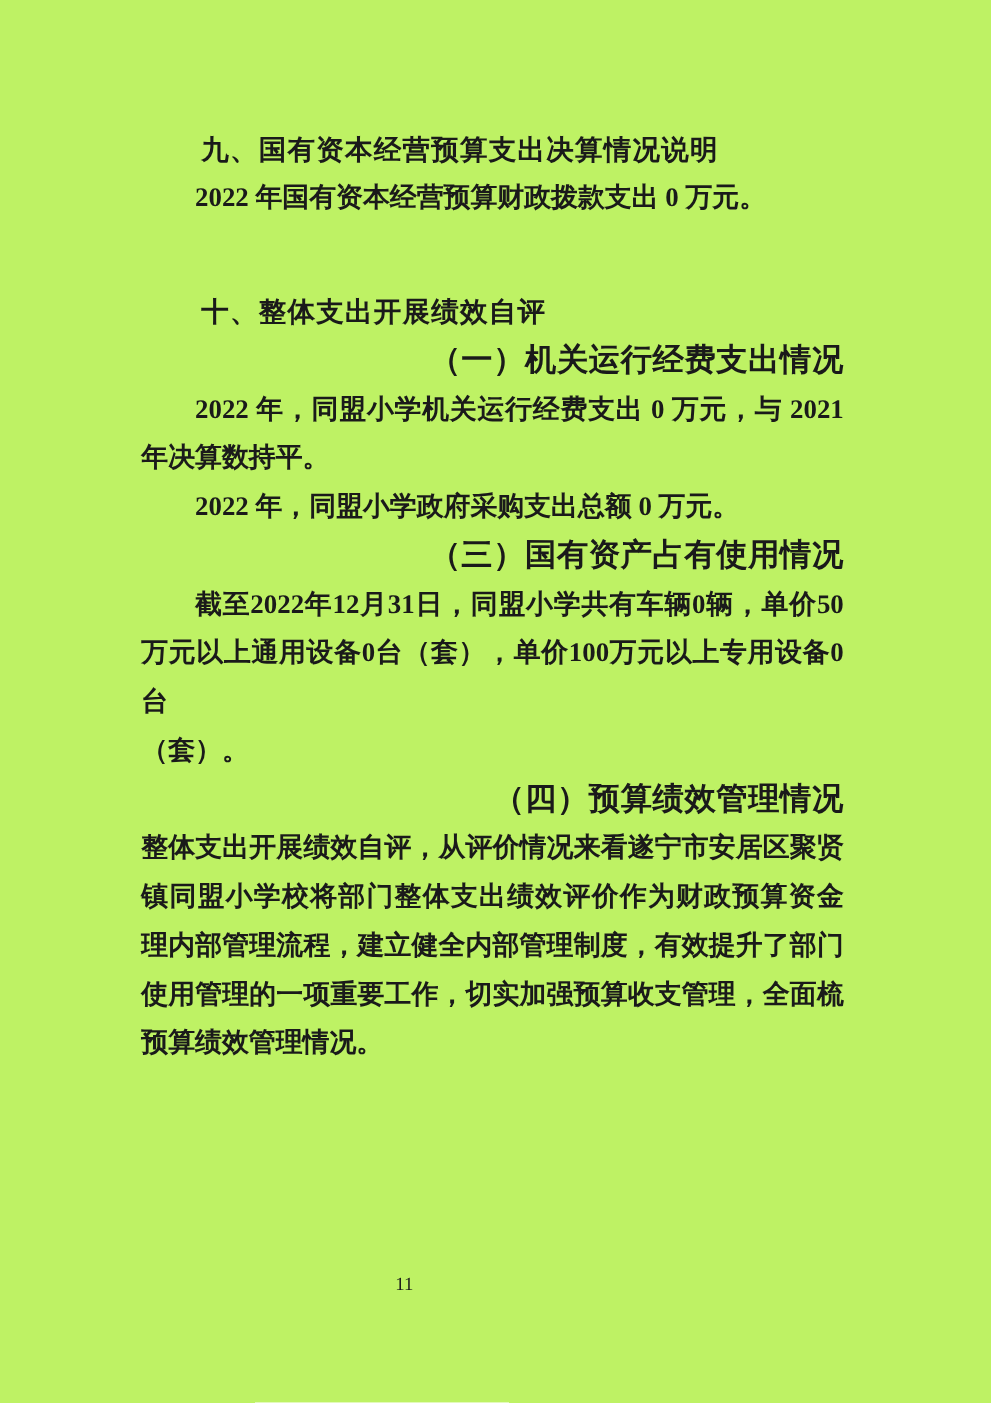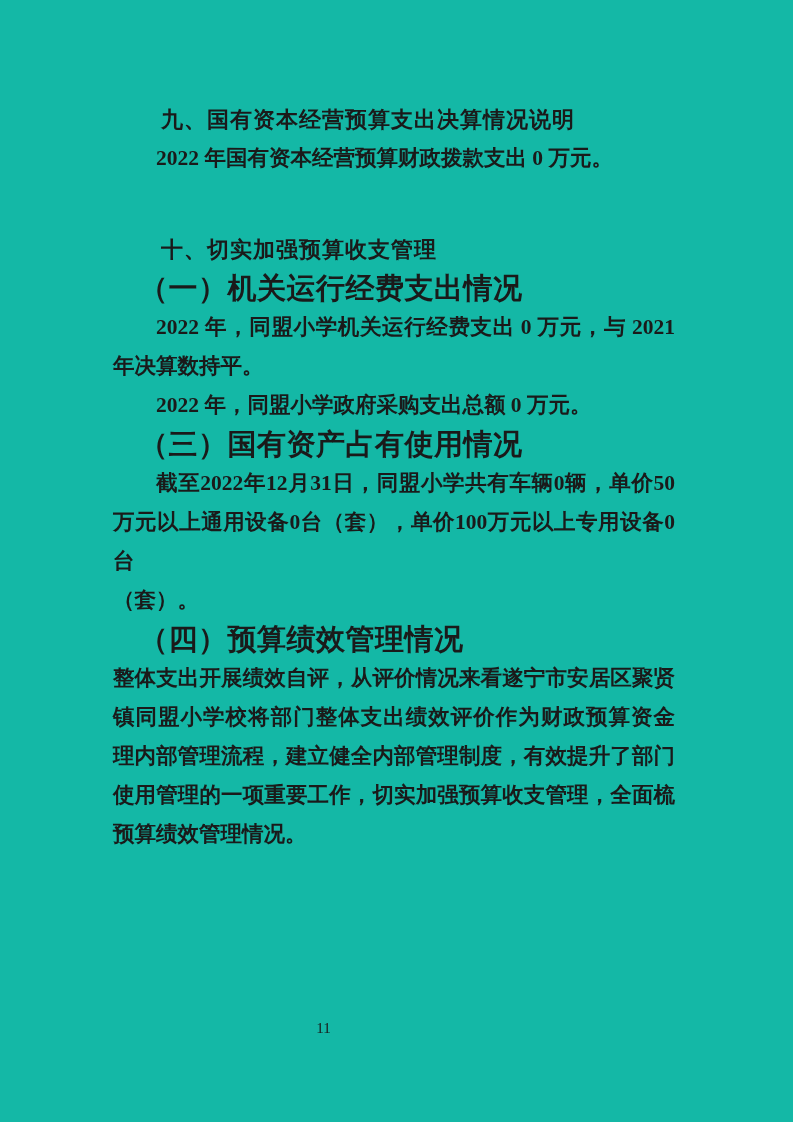--- a/index.html
+++ b/index.html
@@ -1,21 +1,21 @@
 <!DOCTYPE html>
 <html><head>
 <meta charset="utf-8">
 <style>
   * { margin: 0; padding: 0; box-sizing: border-box; }
   html, body { background: #ffffff; }
   .page {
     position: relative;
     width: 793px;
     height: 1122px;
-    background: #14b8a6;
+    background: #bef264;
     overflow: hidden;
     color: #1a1a1a;
   }
   .content {
     position: absolute;
     left: 113px;
     top: 100px;
     width: 562px;
   }
   .line {
@@ -32,24 +32,25 @@
     font-weight: bold;
     font-size: 22px;
     line-height: 39px;
     text-indent: 48px;
     letter-spacing: 1px;
   }
   
   .h2 {
     font-family: "Liberation Serif", "DejaVu Serif", serif;
     font-weight: bold;
-    font-size: 29px;
+    font-size: 25px;
     line-height: 39px;
     text-indent: 26px;
     letter-spacing: 0.5px;
+    text-align: right;
   }
   
   .indent { text-indent: 43px; }
   
   .fill {
     text-align: justify;
     text-align-last: justify;
     text-justify: inter-character;
   }
   .gap-section { height: 52px; }
@@ -68,21 +69,21 @@
 <body>
 
 <div class="page">
   <div class="content">
 
     <p class="line h1">九、国有资本经营预算支出决算情况说明</p>
     <p class="line indent">2022 年国有资本经营预算财政拨款支出 0 万元。</p>
 
     <div class="gap-section"></div>
 
-    <p class="line h1">十、切实加强预算收支管理</p>
+    <p class="line h1">十、整体支出开展绩效自评</p>
 
     <p class="line h2">（一）机关运行经费支出情况</p>
     <p class="line indent fill">2022 年，同盟小学机关运行经费支出 0 万元，与 2021</p>
     <p class="line">年决算数持平。</p>
 
     <p class="line indent">2022 年，同盟小学政府采购支出总额 0 万元。</p>
 
     <p class="line h2">（三）国有资产占有使用情况</p>
     <p class="line indent fill">截至2022年12月31日，同盟小学共有车辆0辆，单价50</p>
     <p class="line fill">万元以上通用设备0台（套），单价100万元以上专用设备0台</p>

